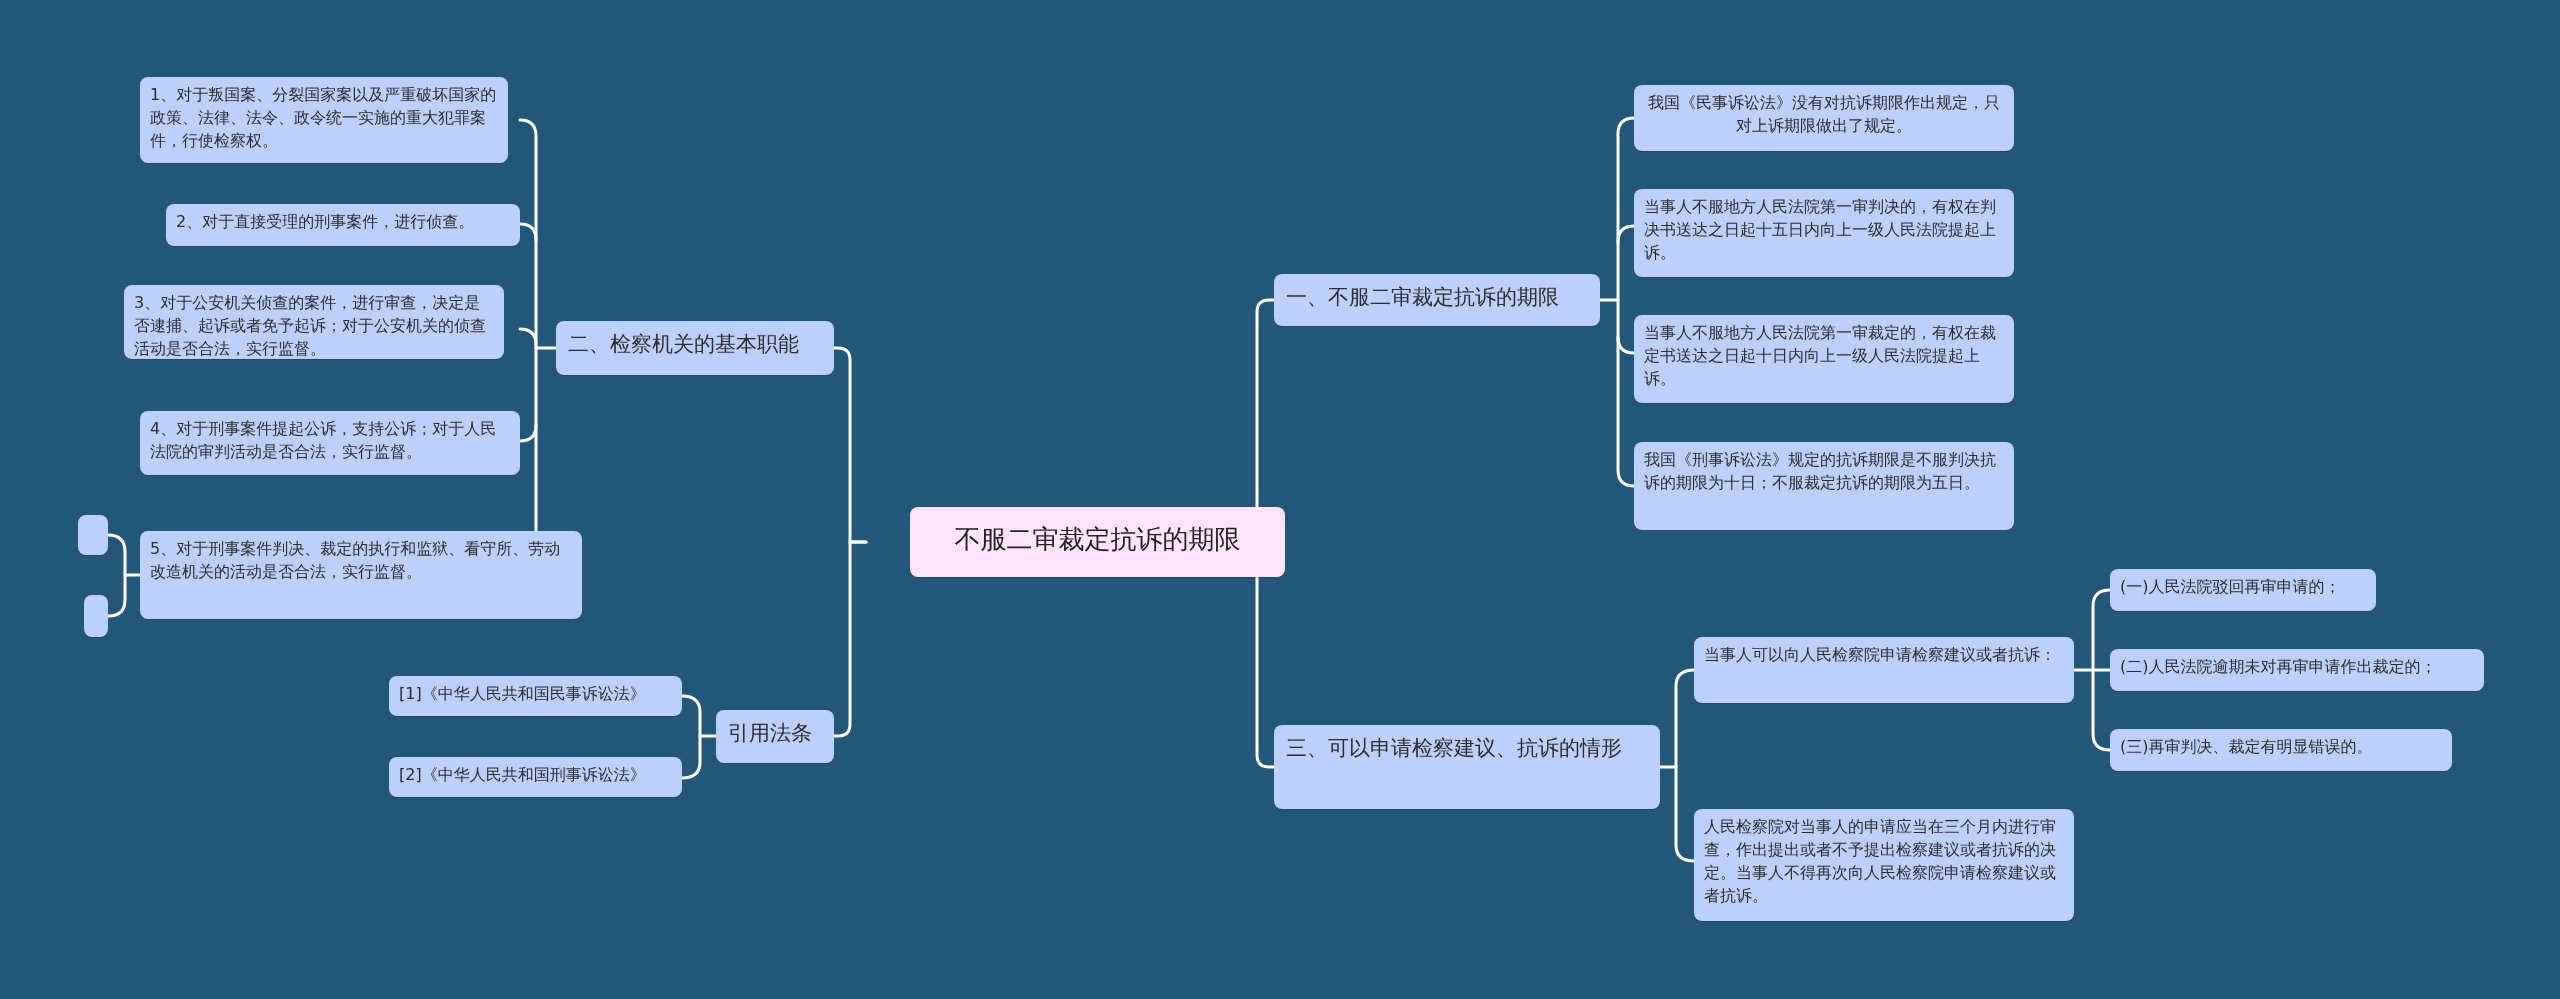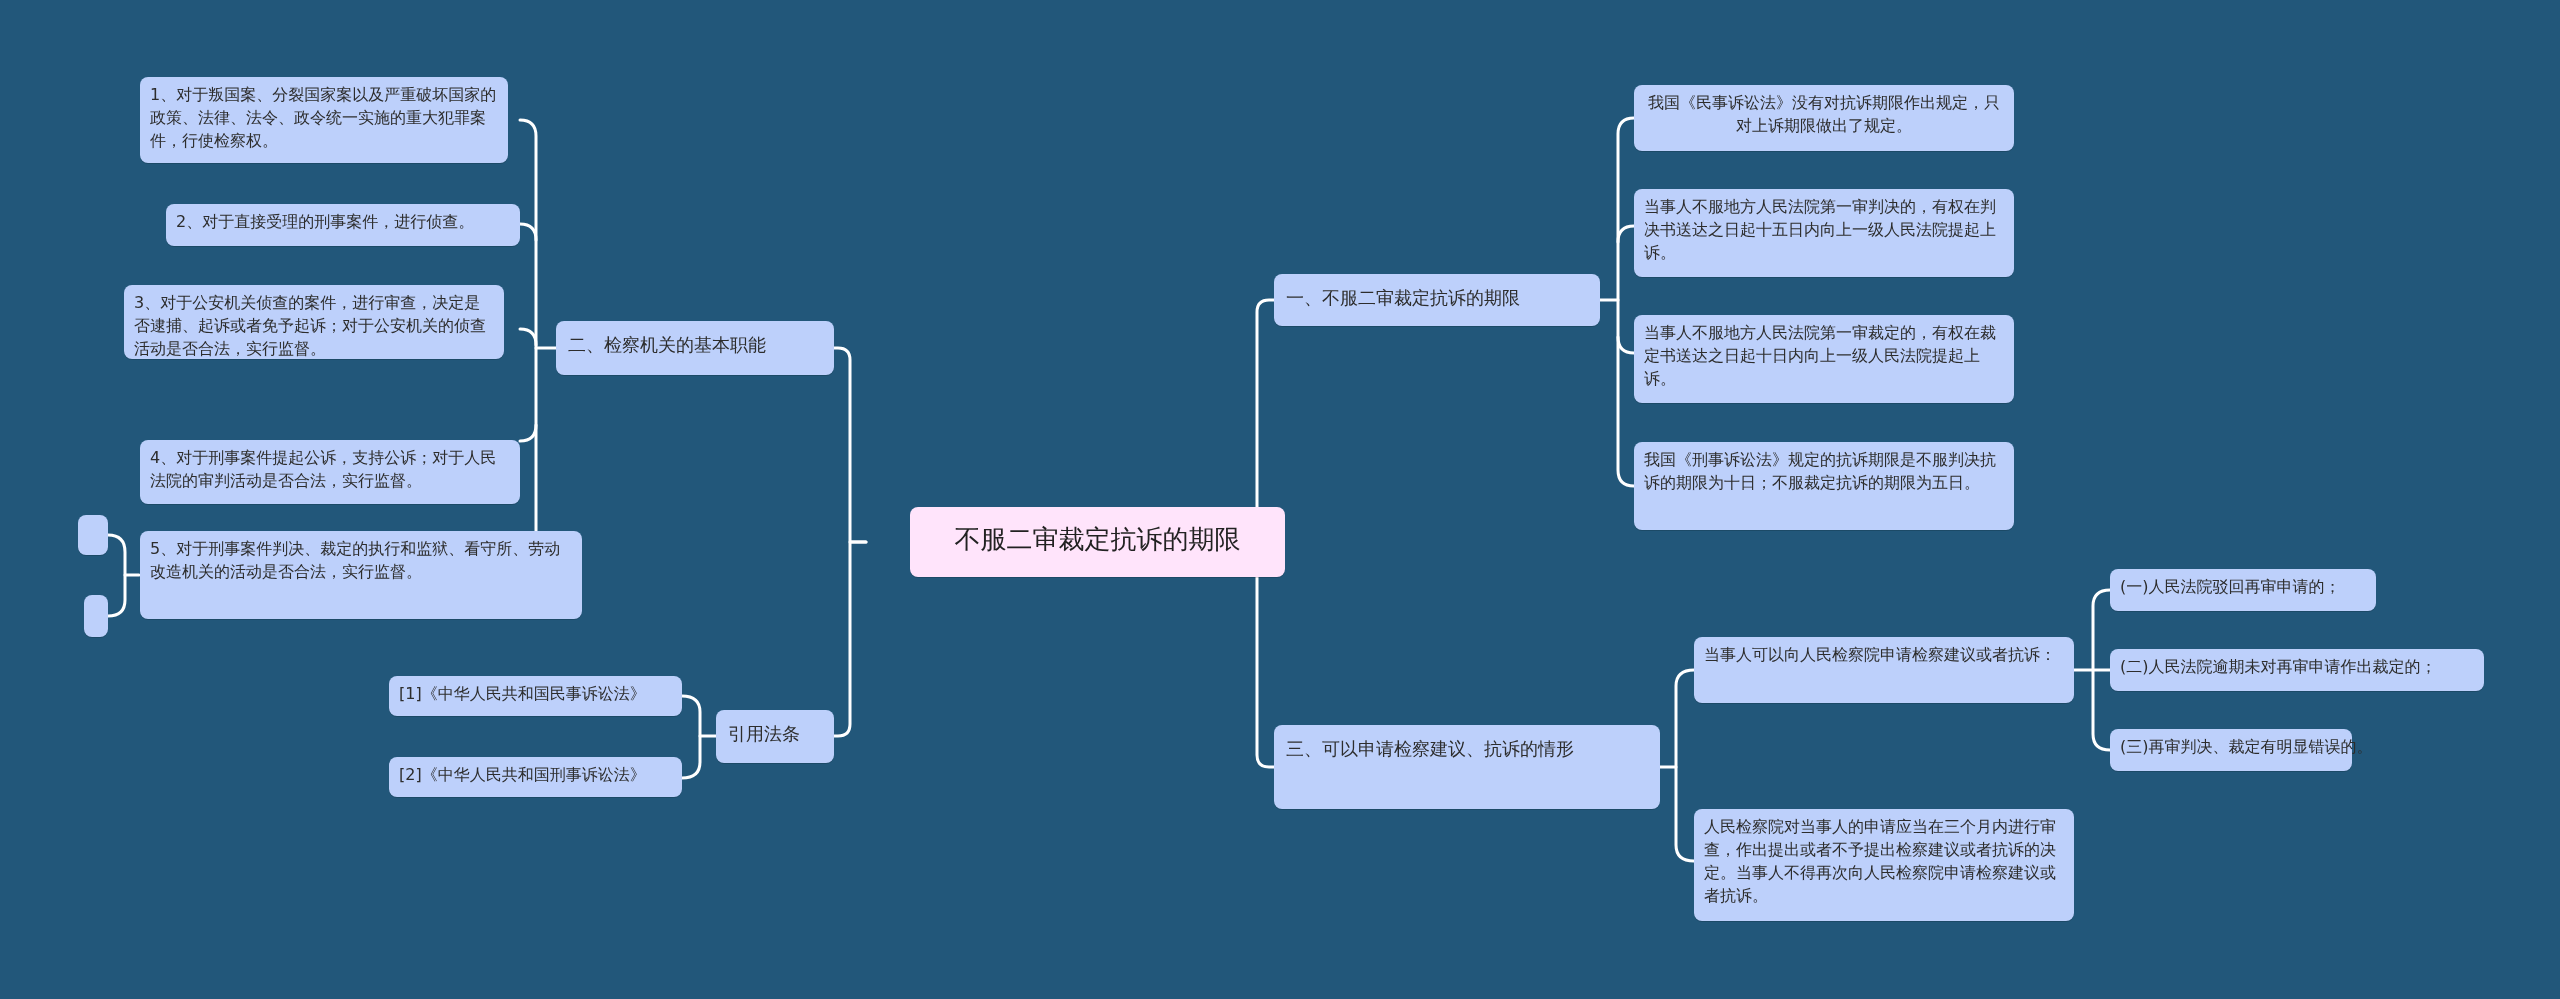--- a/index.html
+++ b/index.html
@@ -16,21 +16,21 @@
     box-sizing: border-box;
     background: #bdd0fb;
     color: #2d2d2d;
     border-radius: 8px;
     padding: 6px 10px;
     font-size: 16px;
     line-height: 23px;
     box-shadow: 0 1px 0 rgba(0,0,0,0.15);
     word-break: break-all;
   }
-  .node.branch { font-size: 18px; line-height: 31px; padding: 8px 12px; }
+  .node.branch { font-size: 21px; line-height: 31px; padding: 8px 12px; }
   .node.root {
     background: #ffe4fb;
     color: #222;
     font-size: 26px; line-height: 36px;
     padding: 14px 16px;
     text-align: center;
     border-radius: 8px;
   }
   .node.empty { padding: 0; }
 </style>
@@ -80,21 +80,21 @@
 
 <div class="node" style="left:140px; top:77px; width:368px; height:86px;">
   <span>1、对于叛国案、分裂国家案以及严重破坏国家的政策、法律、法令、政令统一实施的重大犯罪案件，行使检察权。</span>
 </div>
 <div class="node" style="left:166px; top:204px; width:354px; height:42px;">
   <span>2、对于直接受理的刑事案件，进行侦查。</span>
 </div>
 <div class="node" style="left:124px; top:285px; width:380px; height:74px;">
   <span>3、对于公安机关侦查的案件，进行审查，决定是否逮捕、起诉或者免予起诉；对于公安机关的侦查活动是否合法，实行监督。</span>
 </div>
-<div class="node" style="left:140px; top:411px; width:380px; height:64px;margin-top:29px;">
+<div class="node" style="left:140px; top:411px; width:380px; height:64px;">
   <span>4、对于刑事案件提起公诉，支持公诉；对于人民法院的审判活动是否合法，实行监督。</span>
 </div>
 <div class="node" style="left:140px; top:531px; width:442px; height:88px;">
   <span>5、对于刑事案件判决、裁定的执行和监狱、看守所、劳动改造机关的活动是否合法，实行监督。</span>
 </div>
 
 <div class="node empty" style="left:78px; top:515px; width:30px; height:40px;">
   <span></span>
 </div>
 <div class="node empty" style="left:84px; top:595px; width:24px; height:42px;">
@@ -136,15 +136,15 @@
 <div class="node" style="left:1694px; top:809px; width:380px; height:112px;">
   <span>人民检察院对当事人的申请应当在三个月内进行审查，作出提出或者不予提出检察建议或者抗诉的决定。当事人不得再次向人民检察院申请检察建议或者抗诉。</span>
 </div>
 
 <div class="node" style="left:2110px; top:569px; width:266px; height:42px; white-space:nowrap;">
   <span>(一)人民法院驳回再审申请的；</span>
 </div>
 <div class="node" style="left:2110px; top:649px; width:374px; height:42px; white-space:nowrap;">
   <span>(二)人民法院逾期未对再审申请作出裁定的；</span>
 </div>
-<div class="node" style="left:2110px; top:729px; width:242px; height:42px; white-space:nowrap;">
+<div class="node" style="left:2110px; top:729px; width:342px; height:42px; white-space:nowrap;">
   <span>(三)再审判决、裁定有明显错误的。</span>
 </div>
 
 </body></html>

